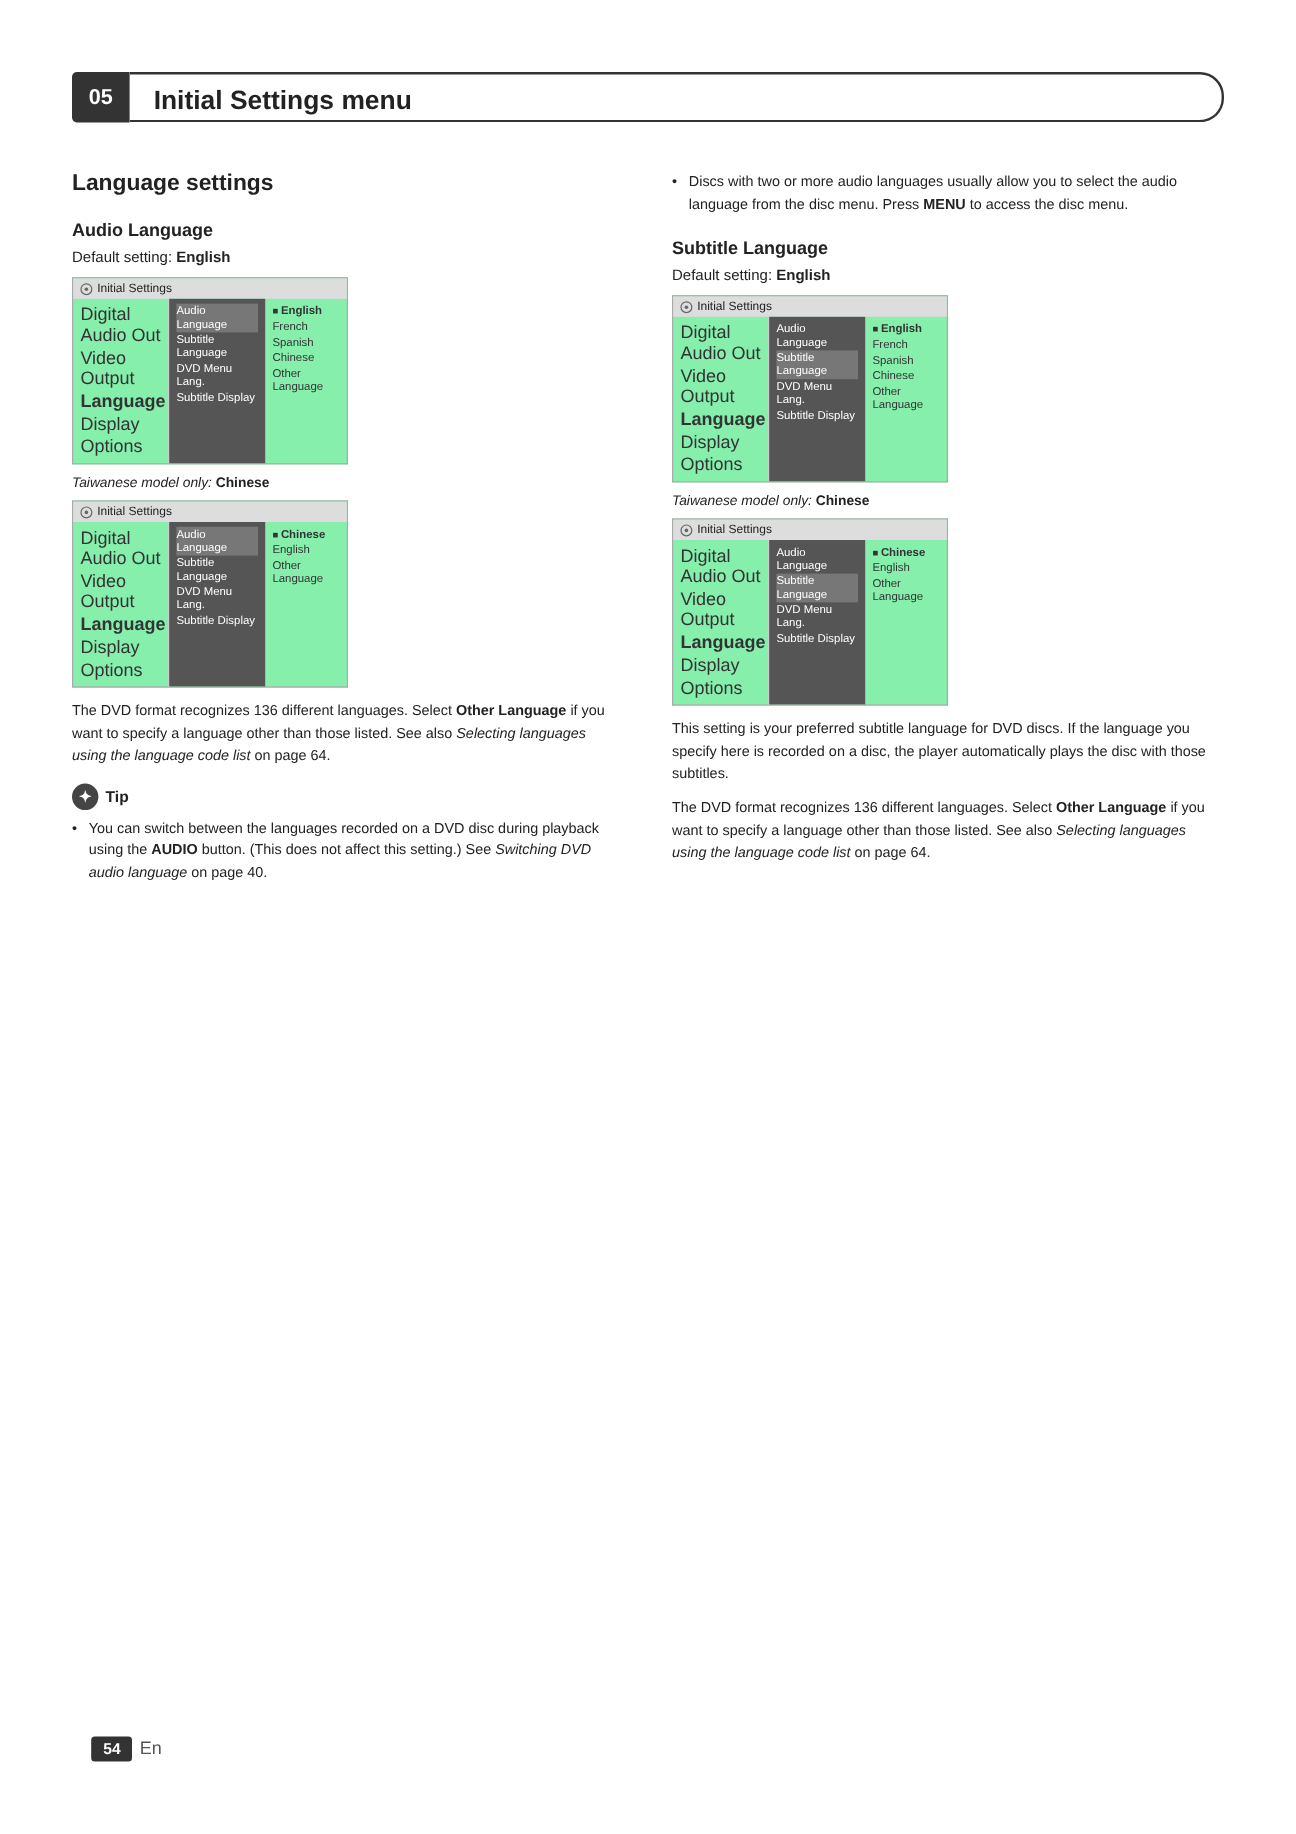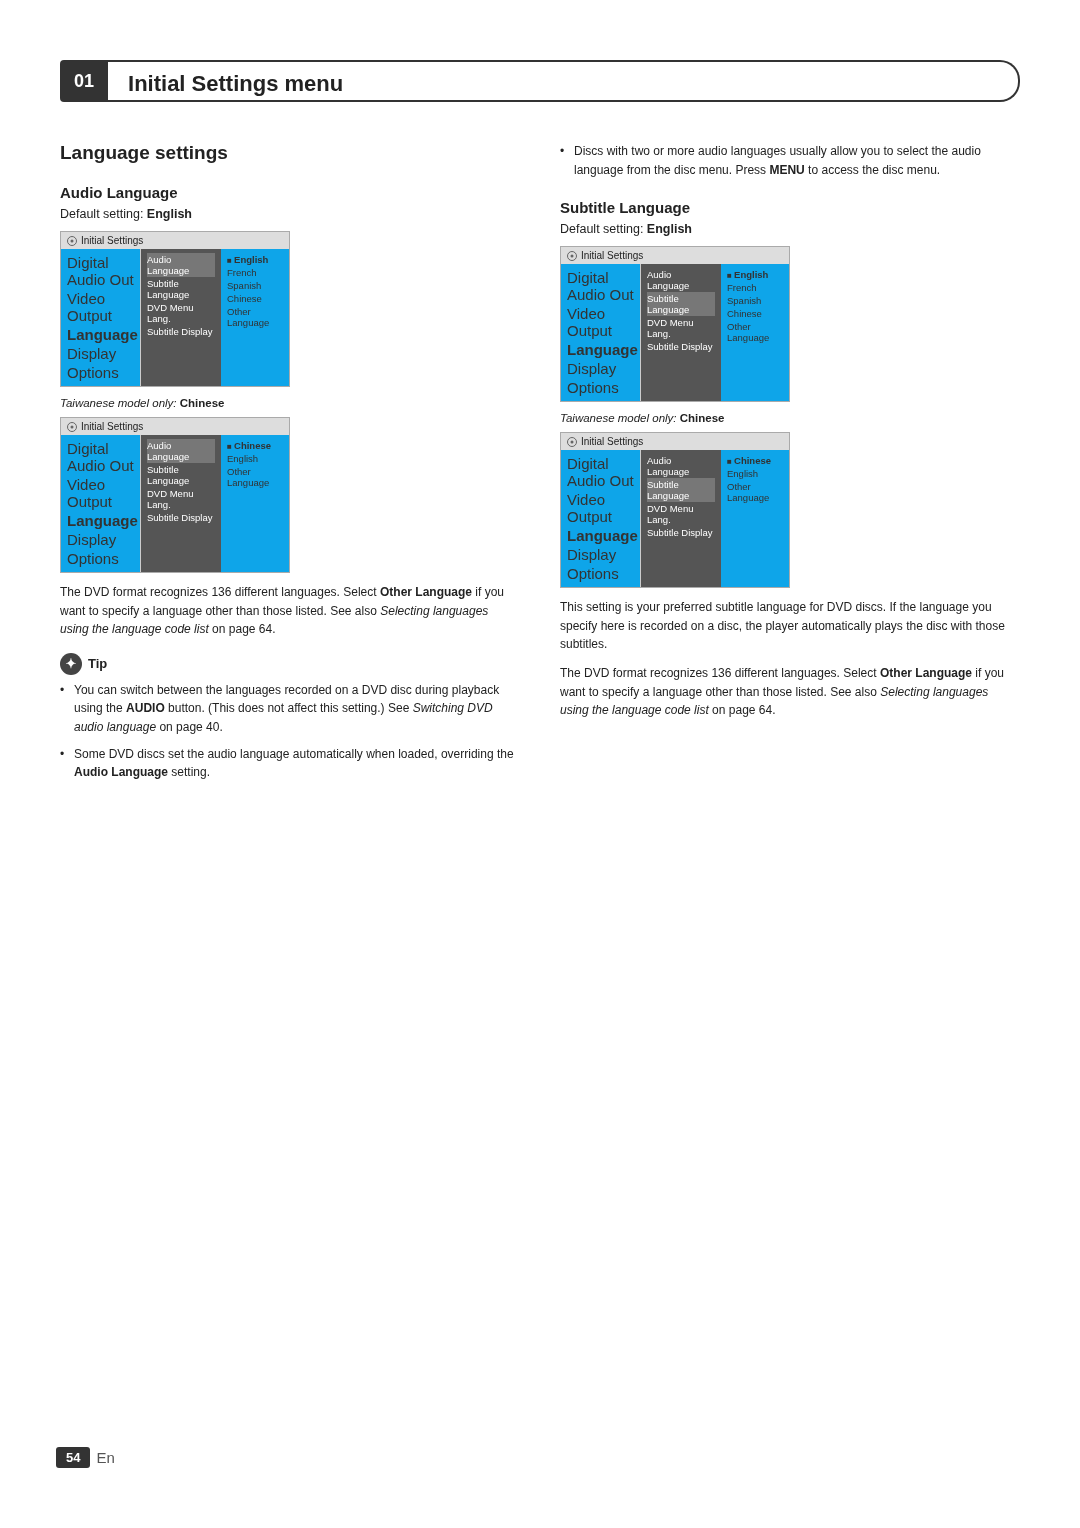--- a/index.html
+++ b/index.html
@@ -65,21 +65,21 @@
     }
     .default-setting {
       font-size: 12.5px;
       margin-bottom: 10px;
     }
     .default-setting b { font-weight: bold; }
 
     
     .menu-box {
       border: 1px solid #aaa;
-      background: #0ea5e9;
+      background: #86efac;
       width: 230px;
       margin-bottom: 10px;
       font-size: 10px;
     }
     .menu-box-header {
       background: #ddd;
       padding: 3px 6px;
       font-size: 10px;
       display: flex;
       align-items: center;
@@ -206,21 +206,21 @@
     .tip-list li::before {
       content: '•';
       position: absolute;
       left: 0;
     }
 
     
     .footer {
       position: absolute;
       bottom: 60px;
-      left: 56px;
+      left: 76px;
       display: flex;
       align-items: center;
       gap: 6px;
     }
     .page-number-box {
       background: #333;
       color: #fff;
       font-weight: bold;
       font-size: 13px;
       padding: 3px 10px;
@@ -228,21 +228,21 @@
     }
     .footer-lang {
       font-size: 15px;
       color: #555;
     }
   </style>
 </head>
 <body>
 
 <div class="header-bar">
-  <div class="header-number">01</div>
+  <div class="header-number">05</div>
   <div class="header-title-box">Initial Settings menu</div>
 </div>
 
 <div class="content">
 
   <div class="left-col">
     <div class="section-title">Language settings</div>
 
     <div class="subsection-title">Audio Language</div>
     <div class="default-setting">
@@ -317,21 +317,20 @@
       <span>The DVD format recognizes 136 different languages. Select </span><b>Other Language</b><span> if you want to specify a language other than those listed. See also </span><i>Selecting languages using the language code list</i><span> on page 64.</span>
     </p>
 
     <div class="tip-box">
       <div class="tip-title">
         <div class="tip-icon">✦</div>
         <span>Tip</span>
       </div>
       <ul class="tip-list">
         <li>You can switch between the languages recorded on a DVD disc during playback using the <b>AUDIO</b> button. (This does not affect this setting.) See <i>Switching DVD audio language</i> on page 40.</li>
-        <li>Some DVD discs set the audio language automatically when loaded, overriding the <b>Audio Language</b> setting.</li>
       </ul>
     </div>
   </div>
 
   <div class="right-col">
 
     <p class="body-text" style="padding-left:14px; position:relative; margin-bottom:20px;">
       <span style="position:absolute;left:0;">•</span>
       <span>Discs with two or more audio languages usually allow you to select the audio language from the disc menu. Press </span><b>MENU</b><span> to access the disc menu.</span>
     </p>

